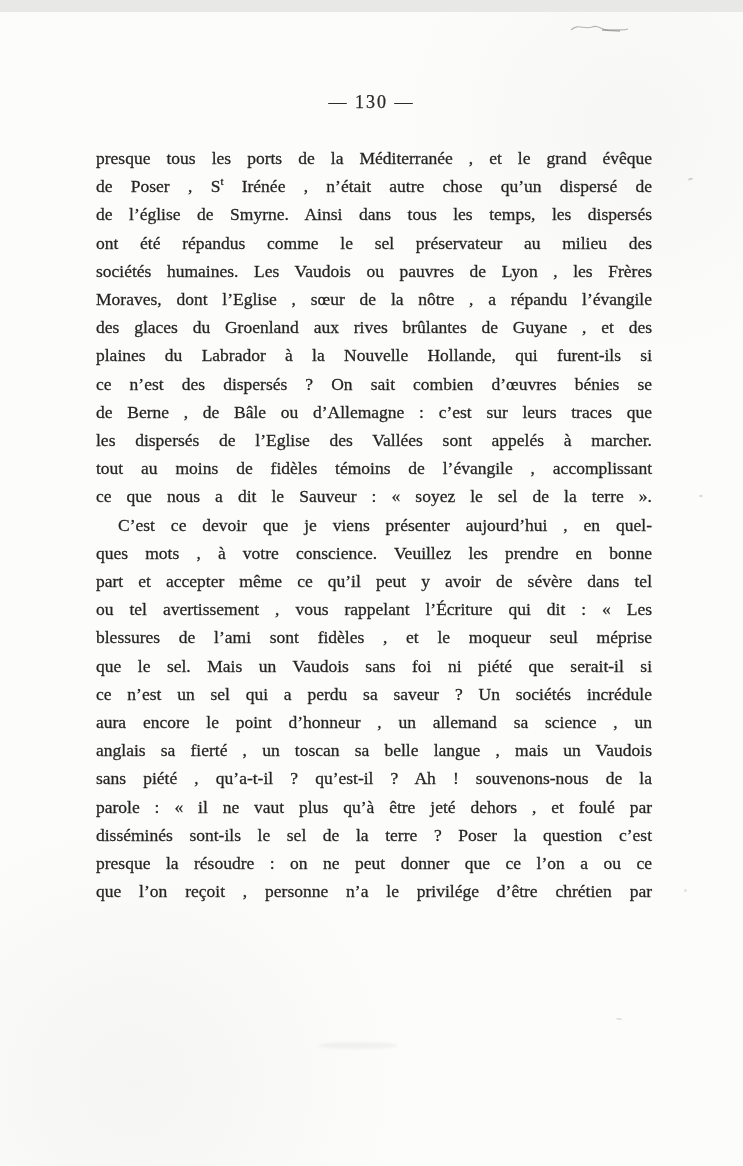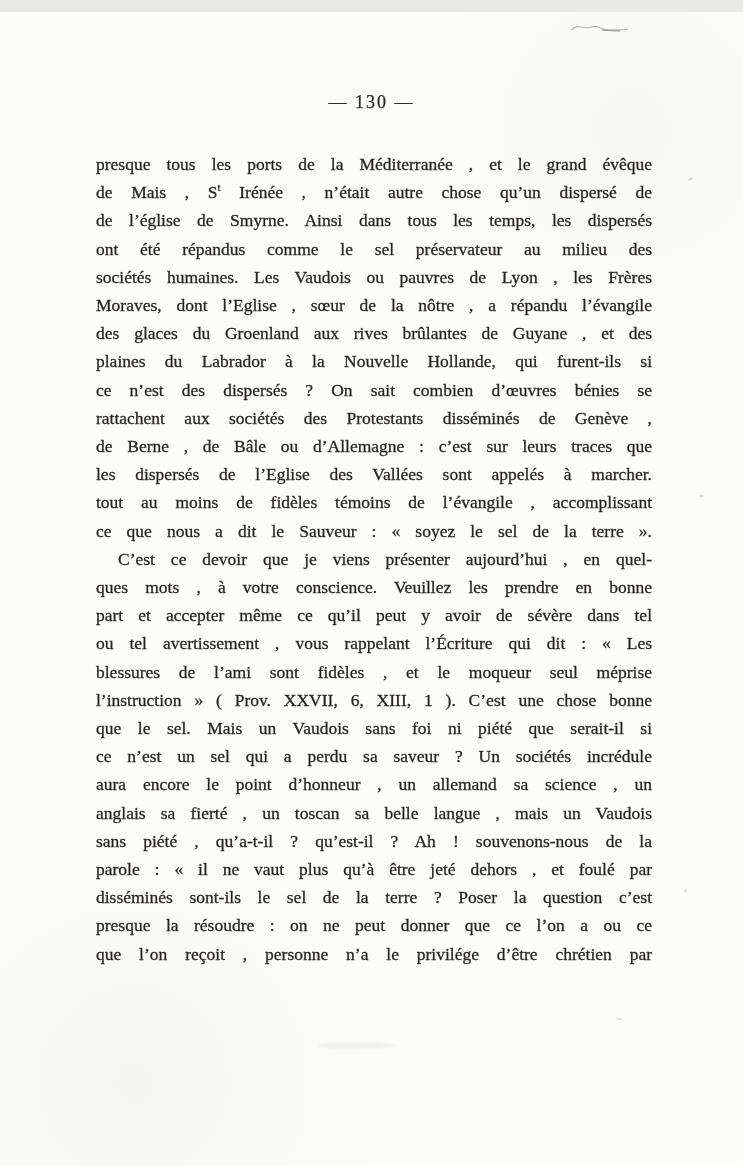--- a/index.html
+++ b/index.html
@@ -28,21 +28,21 @@
     width: 100%;
     text-align: center;
     font-size: 18px;
     letter-spacing: 2px;
     color: #2a2824;
     -webkit-text-stroke: 0.25px #2a2824;
   }
   .textblock {
     position: absolute;
     left: 96px;
-    top: 138px;
+    top: 132px;
     width: 556px;
   }
   .line {
     margin: 0;
     padding: 0;
     font-size: 17.5px;
     line-height: 28.2px;
     text-align: justify;
     text-align-last: justify;
     word-spacing: 1px;
@@ -72,40 +72,38 @@
 </head>
 <body>
 
 <div class="page">
 
   <div class="running-head">— 130 —</div>
 
   <div class="textblock">
 
     <p class="line">presque tous les ports de la Méditerranée , et le grand évêque</p>
-    <p class="line"><span>de Mais , S</span><span class="sup">t</span><span> Irénée , n’était autre chose qu’un dispersé de</span></p>
+    <p class="line"><span>de Poser , S</span><span class="sup">t</span><span> Irénée , n’était autre chose qu’un dispersé de</span></p>
     <p class="line">de l’église de Smyrne. Ainsi dans tous les temps, les dispersés</p>
     <p class="line">ont été répandus comme le sel préservateur au milieu des</p>
     <p class="line">sociétés humaines. Les Vaudois ou pauvres de Lyon , les Frères</p>
     <p class="line">Moraves, dont l’Eglise , sœur de la nôtre , a répandu l’évangile</p>
     <p class="line">des glaces du Groenland aux rives brûlantes de Guyane , et des</p>
     <p class="line">plaines du Labrador à la Nouvelle Hollande, qui furent-ils si</p>
     <p class="line">ce n’est des dispersés ? On sait combien d’œuvres bénies se</p>
-    <p class="line">rattachent aux sociétés des Protestants disséminés de Genève ,</p>
     <p class="line">de Berne , de Bâle ou d’Allemagne : c’est sur leurs traces que</p>
     <p class="line">les dispersés de l’Eglise des Vallées sont appelés à marcher.</p>
     <p class="line">tout au moins de fidèles témoins de l’évangile , accomplissant</p>
     <p class="line">ce que nous a dit le Sauveur : « soyez le sel de la terre ».</p>
 
     <p class="line indent">C’est ce devoir que je viens présenter aujourd’hui , en quel-</p>
     <p class="line">ques mots , à votre conscience. Veuillez les prendre en bonne</p>
     <p class="line">part et accepter même ce qu’il peut y avoir de sévère dans tel</p>
     <p class="line">ou tel avertissement , vous rappelant l’Écriture qui dit : « Les</p>
     <p class="line">blessures de l’ami sont fidèles , et le moqueur seul méprise</p>
-    <p class="line">l’instruction » ( Prov. XXVII, 6, XIII, 1 ). C’est une chose bonne</p>
     <p class="line">que le sel. Mais un Vaudois sans foi ni piété que serait-il si</p>
     <p class="line">ce n’est un sel qui a perdu sa saveur ? Un sociétés incrédule</p>
     <p class="line">aura encore le point d’honneur , un allemand sa science , un</p>
     <p class="line">anglais sa fierté , un toscan sa belle langue , mais un Vaudois</p>
     <p class="line">sans piété , qu’a-t-il ? qu’est-il ? Ah ! souvenons-nous de la</p>
     <p class="line">parole : « il ne vaut plus qu’à être jeté dehors , et foulé par</p>
     <p class="line">disséminés sont-ils le sel de la terre ? Poser la question c’est</p>
     <p class="line">presque la résoudre : on ne peut donner que ce l’on a ou ce</p>
     <p class="line">que l’on reçoit , personne n’a le privilége d’être chrétien par</p>
 

